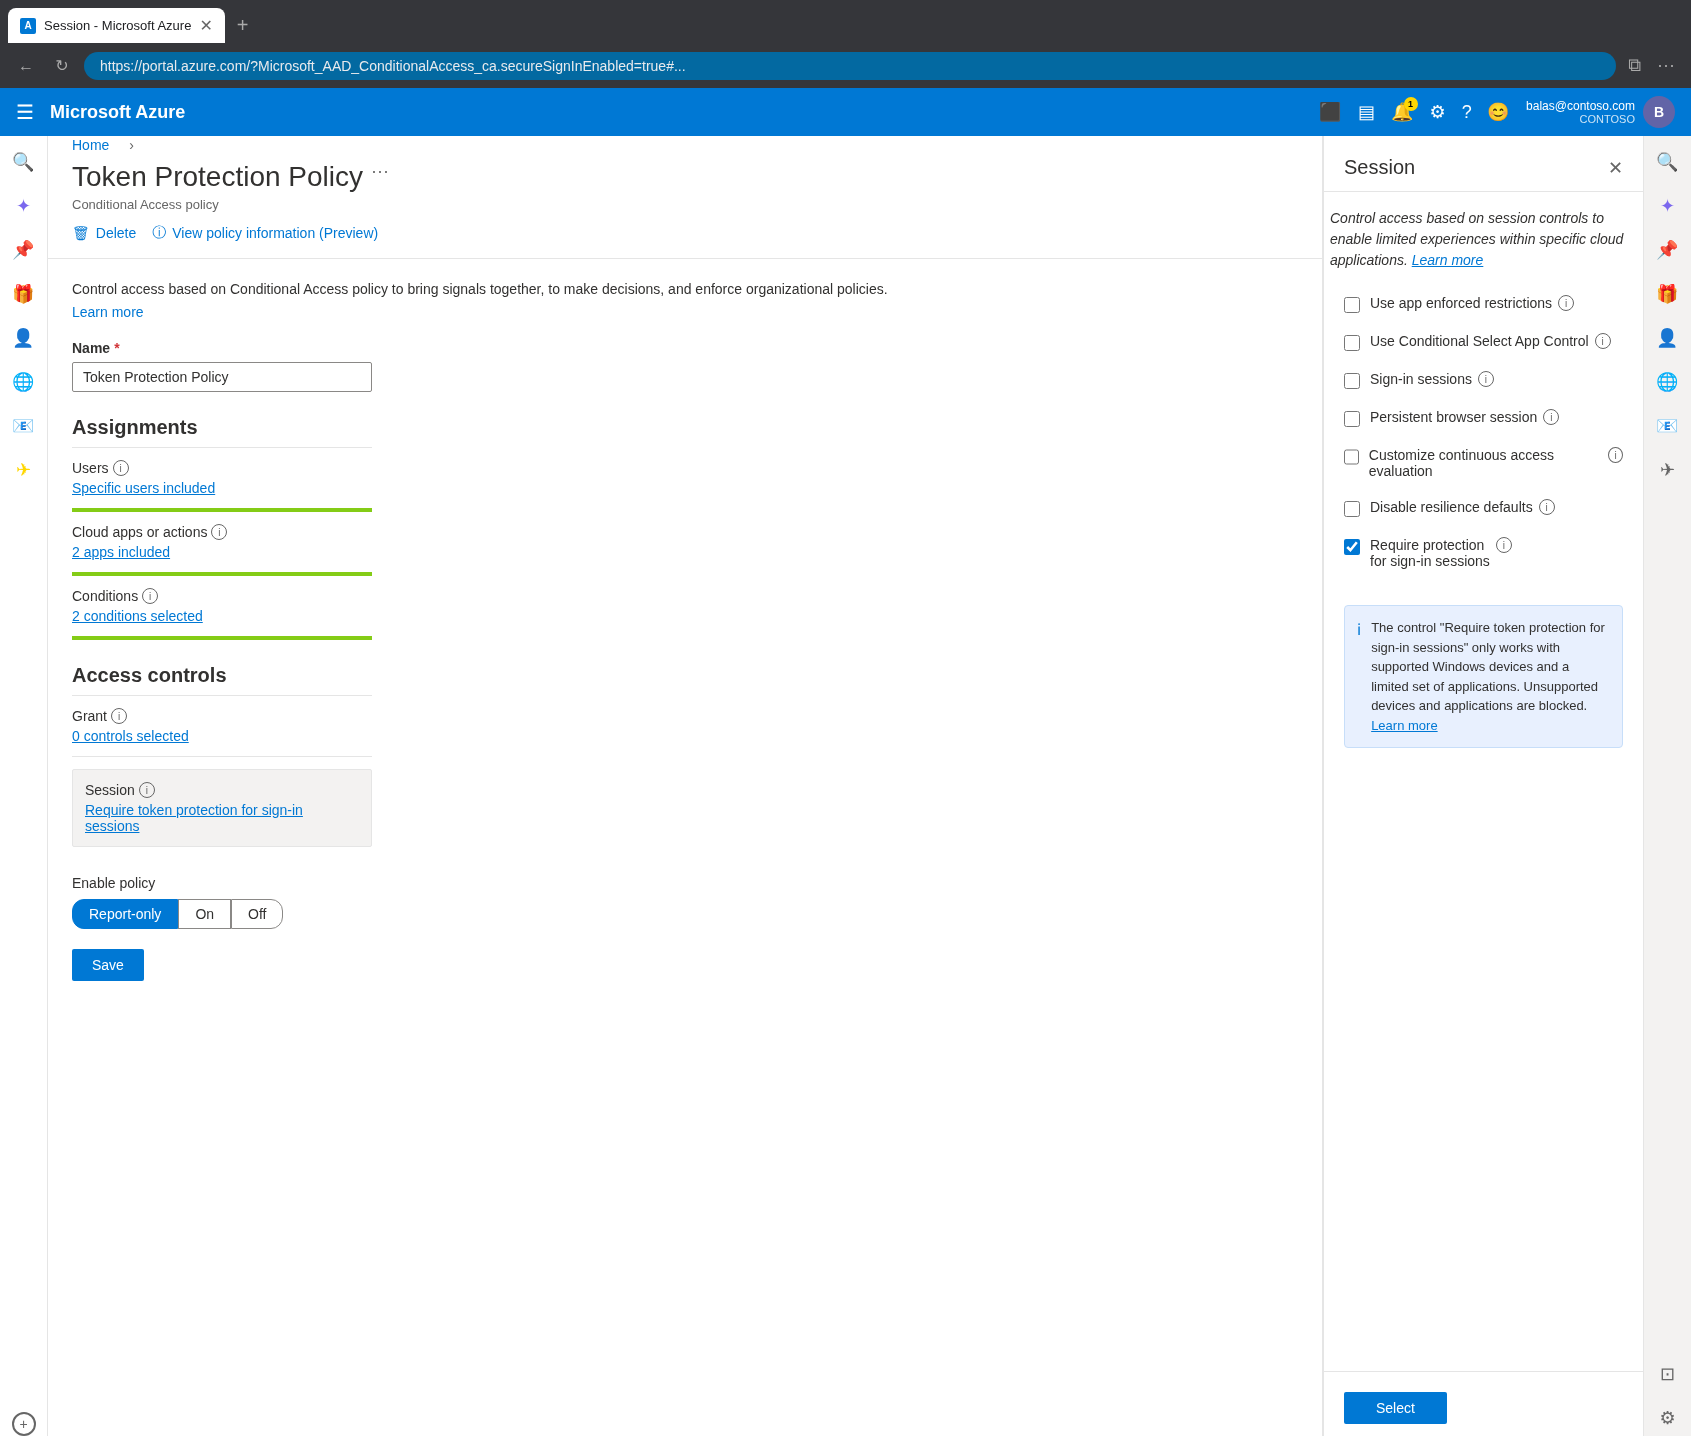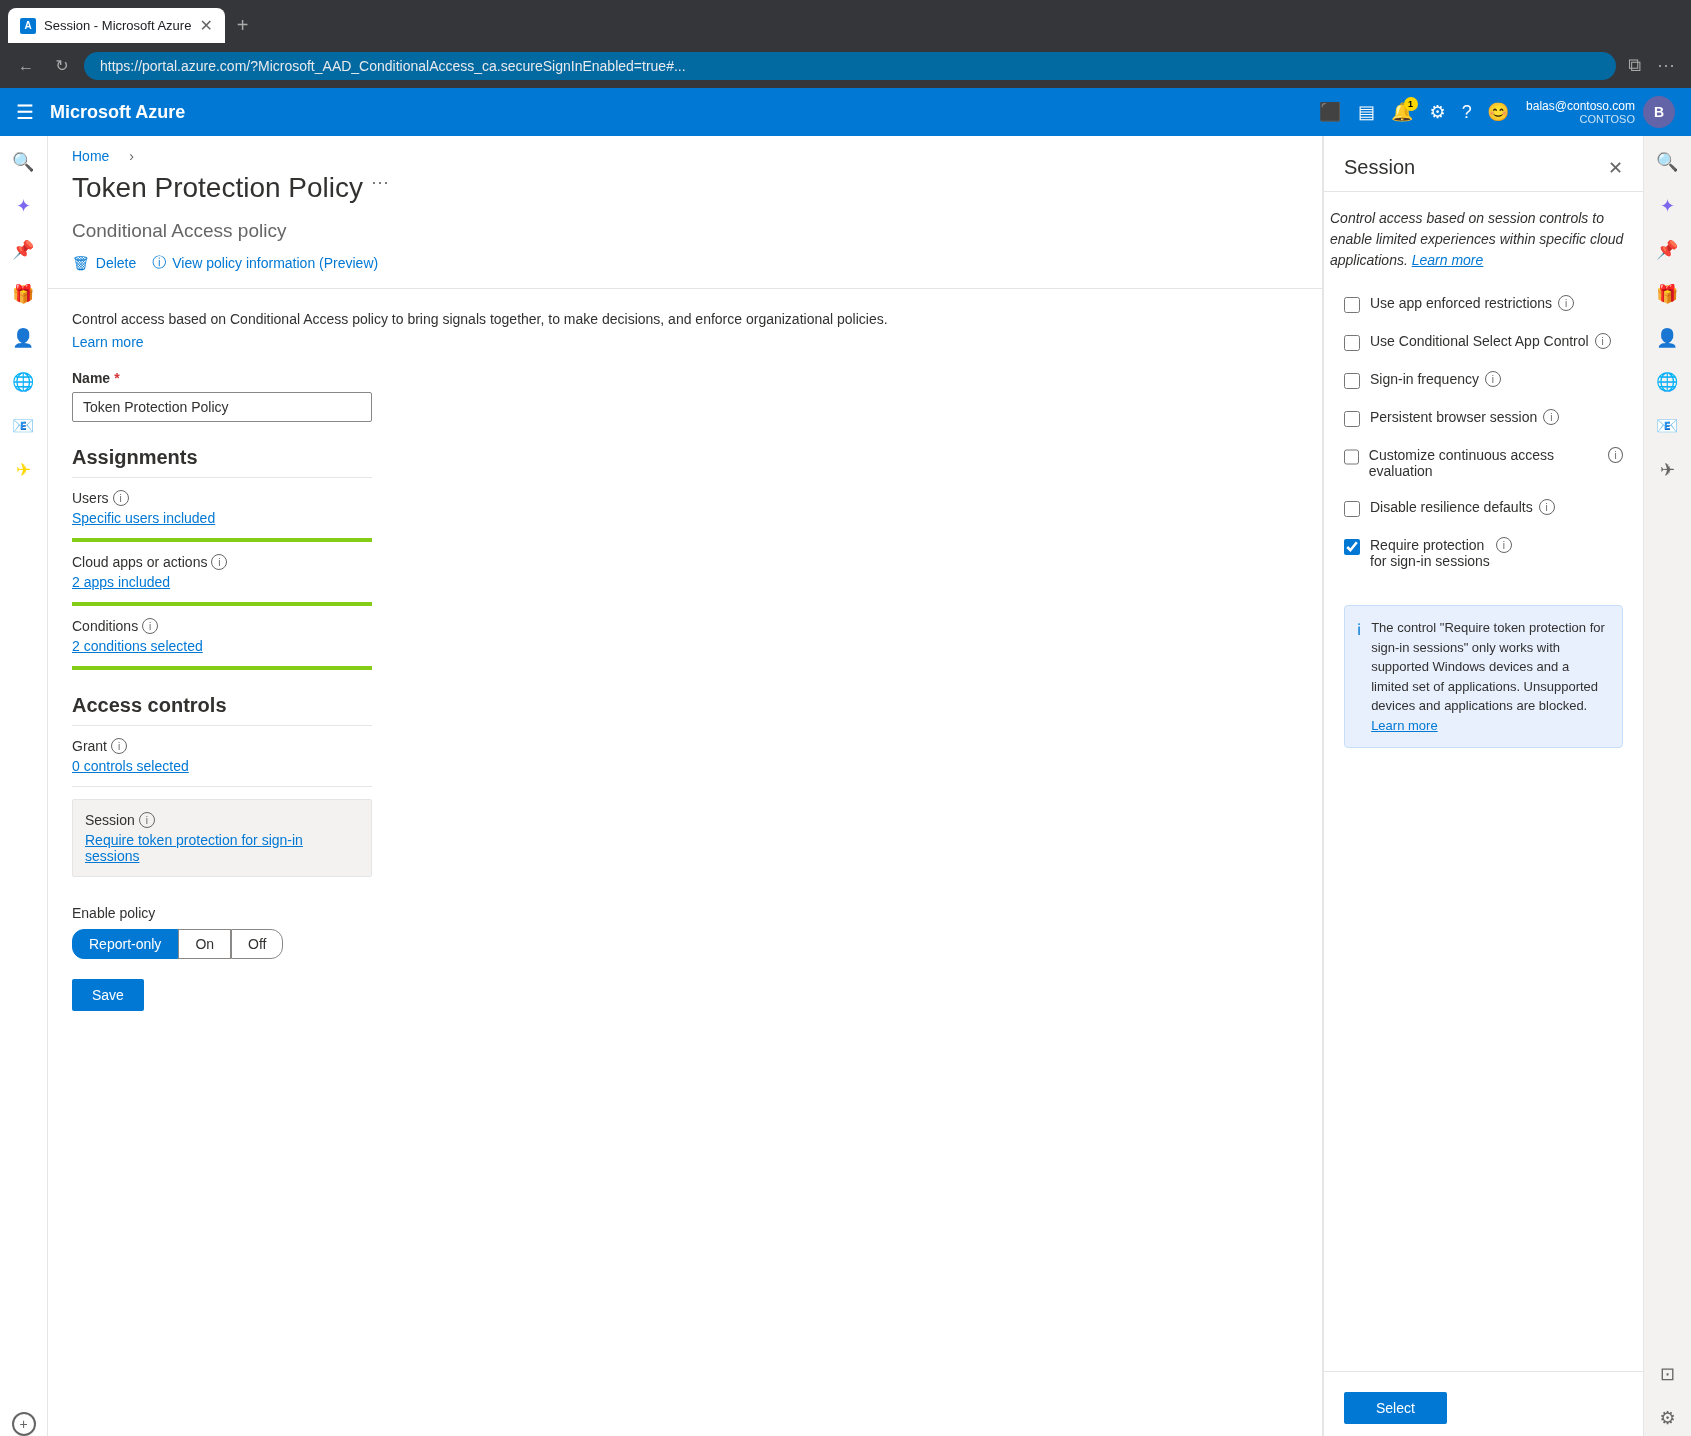--- a/index.html
+++ b/index.html
@@ -42,26 +42,26 @@
     
     .content-area { flex: 1; display: flex; overflow: hidden; }
 
     
     .main-panel { flex: 1; background: #fff; padding: 0; overflow-y: auto; border-right: 1px solid #e5e5e5; }
 
     
     .session-panel { width: 320px; background: #fff; border-left: 1px solid #e5e5e5; display: flex; flex-direction: column; overflow-y: auto; }
 
     
-    .breadcrumb { padding: 12px 24px 0; display: flex; align-items: center; gap: 20px; font-size: 14px; color: #0078d4; }
+    .breadcrumb { padding: 1px 24px 0; display: flex; align-items: center; gap: 20px; font-size: 14px; color: #0078d4; }
 
     
     .page-title-area { padding: 8px 24px 16px; border-bottom: 1px solid #e5e5e5; }
     .page-title { font-size: 28px; font-weight: 300; color: #323130; }
-    .page-subtitle { font-size: 19px; color: #666; margin-top: 16px; }
+    .page-subtitle { font-size: 13px; color: #666; margin-top: 4px; }
     .page-actions { display: flex; align-items: center; gap: 16px; margin-top: 12px; }
     .action-btn { display: flex; align-items: center; gap: 6px; background: none; border: none; color: #0078d4; cursor: pointer; font-size: 14px; }
     .more-btn { background: none; border: none; color: #666; cursor: pointer; font-size: 18px; margin-left: auto; }
 
     
     .form-area { padding: 20px 24px; }
     .description-text { font-size: 14px; color: #323130; line-height: 1.5; margin-bottom: 4px; }
     .learn-more { color: #0078d4; text-decoration: none; font-size: 14px; }
 
     .form-field { margin-top: 20px; }
@@ -311,21 +311,21 @@
           <input type="checkbox" id="conditional-access" style="">
           <label class="checkbox-label" for="conditional-access">
             <span>Use Conditional Select App Control</span>
             <span class="info-circle info-icon">i</span>
           </label>
         </div>
 
         <div class="checkbox-item">
           <input type="checkbox" id="sign-in-freq" style="">
           <label class="checkbox-label" for="sign-in-freq">
-            <span>Sign-in frequency</span>
+            <span>Sign-in sessions</span>
             <span class="info-circle info-icon">i</span>
           </label>
         </div>
 
         <div class="checkbox-item">
           <input type="checkbox" id="persistent-browser" style="">
           <label class="checkbox-label" for="persistent-browser">
             <span>Persistent browser session</span>
             <span class="info-circle info-icon">i</span>
           </label>

